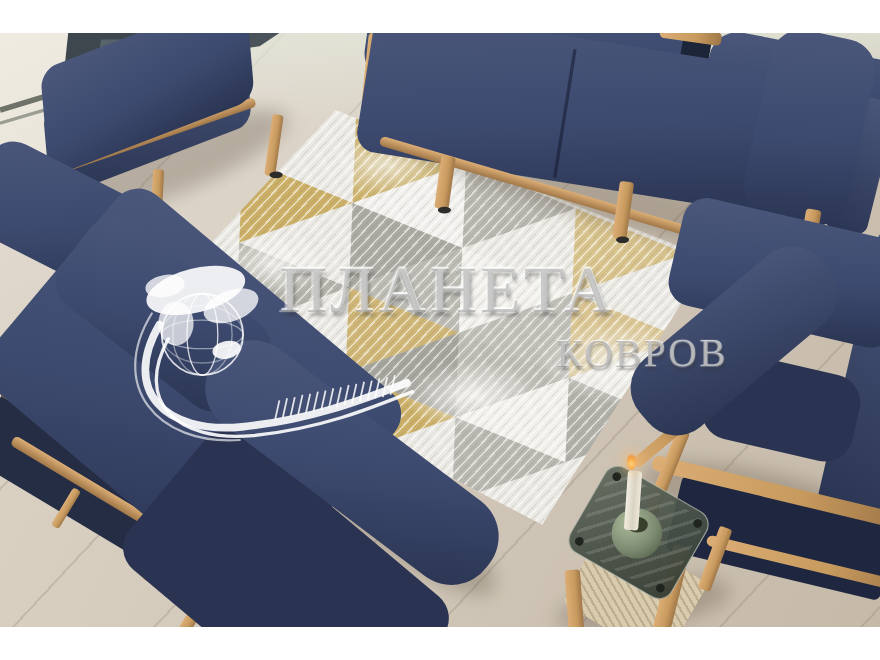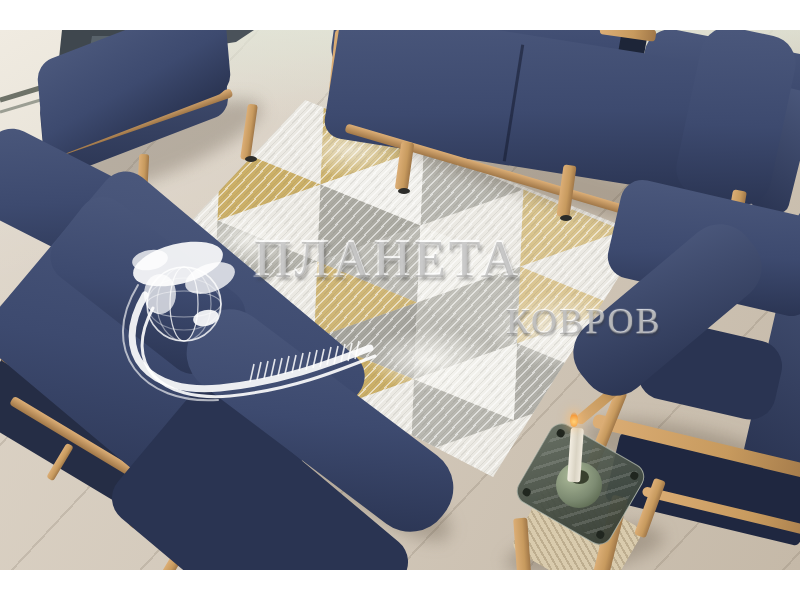--- a/index.html
+++ b/index.html
@@ -62,21 +62,21 @@
     background:linear-gradient(90deg,#f3eee2,#d9d3c3 55%,#efe9dc);}
   .flame{left:570px;top:382px;width:8px;height:15px;
     border-radius:50% 50% 50% 50%/62% 62% 38% 38%;
     background:radial-gradient(circle at 50% 65%, #ffd27a 0%, #f59b3c 60%, rgba(245,155,60,0) 100%);
     box-shadow:0 0 10px 3px rgba(255,190,110,.55);}
   .holder{left:556px;top:432px;width:46px;height:46px;border-radius:50%;
     background:radial-gradient(circle at 35% 30%, rgba(176,190,156,.95), var(--candle-holder,#7d8b72) 55%, #4d5a42 95%);}
   .holder-hole{position:absolute;left:14px;top:8px;width:19px;height:14px;border-radius:50%;background:#39402e;}
 
   
-  .wm-title{left:254px;top:204px;font-family:"Liberation Serif",serif;font-size:52px;line-height:1;
+  .wm-title{left:254px;top:204px;font-family:"Liberation Serif",serif;font-size:60px;line-height:1;
     letter-spacing:3px;color:rgba(134,134,134,.42);
     text-shadow:0 -2px 1px rgba(255,255,255,.85),-2px 0 1px rgba(255,255,255,.45),2px 3px 3px rgba(55,55,55,.40);}
   .wm-sub{left:506px;top:274px;font-family:"Liberation Serif",serif;font-size:36px;line-height:1;
     letter-spacing:2px;color:rgba(138,138,138,.48);
     text-shadow:0 -1px 1px rgba(255,255,255,.85),1px 2px 2px rgba(55,55,55,.40);}
 
   .bar{position:absolute;left:0;width:800px;height:30px;background:var(--white-bar,#fff);}
   .bar.top{top:0;} .bar.bottom{top:570px;}
 </style>
 </head>

